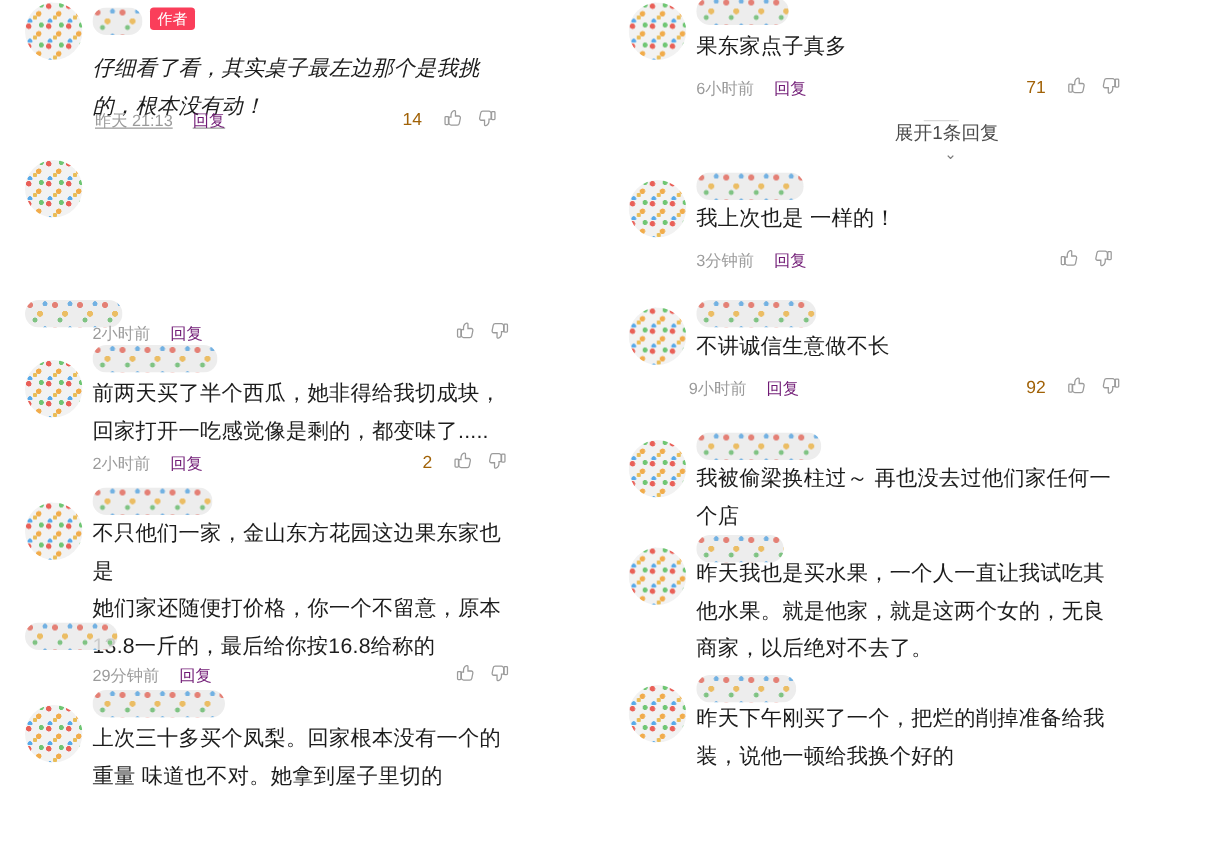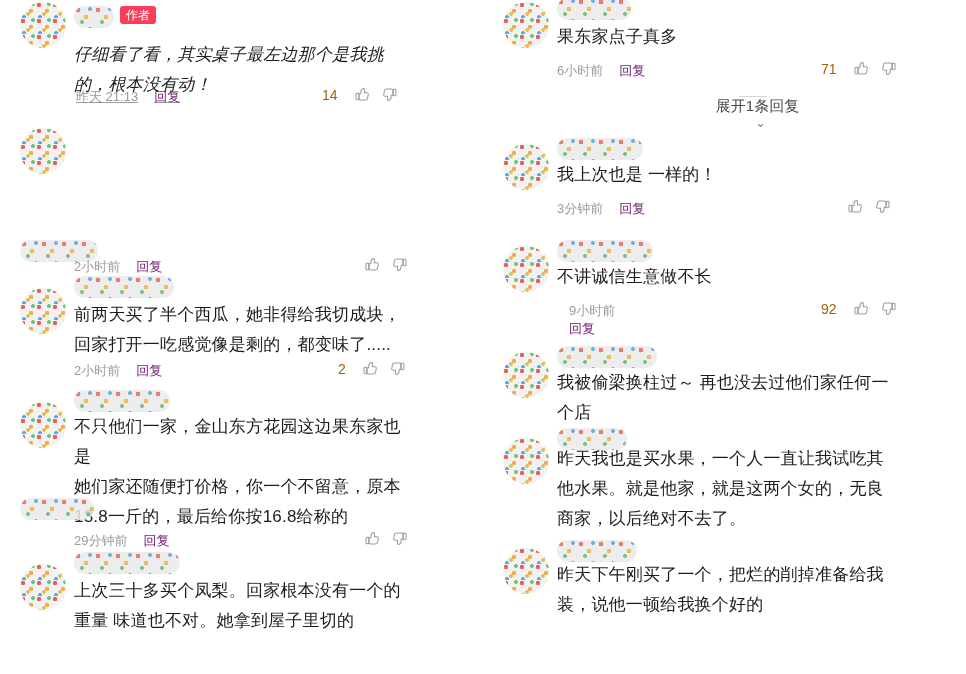--- a/index.html
+++ b/index.html
@@ -316,21 +316,21 @@
               </g>
             </svg>
         </span>
       </div>
     </div>
 
     <div class="comment" style="height:104px;">
       <div class="avatar" style="left:12px; top:12px;"></div>
       <div class="name-blur" style="left:66px; top:6px; width:96px;"></div>
       <div class="body-text" style="position:absolute; left:66px; top:28px; width:350px;">不讲诚信生意做不长</div>
-      <div class="meta" style="position:absolute; left:78px; top:68px;flex-direction:column;">
+      <div class="meta" style="position:absolute; left:60px; top:68px;">
         <span class="time">9小时前</span>
         <span class="reply">回复</span>
       </div>
       <div class="meta-right" style="left:330px; top:66px;">
         <span class="like-count">92</span>
         <span class="icon-thumb">
           <svg viewBox="0 0 20 20" width="17" height="17">
               <path d="M6 9h2V7.5c0-2 1.2-4 3-4.6.6-.2 1.2.2 1.2.9V8h3.1c1 0 1.7.9 1.5 1.9l-1 5c-.2.9-1 1.6-2 1.6H8c-1.1 0-2-.9-2-2V9z" fill="none" stroke="#9b9b9b" stroke-width="1.2"></path>
               <rect x="2.4" y="8.6" width="3.2" height="7.6" rx="0.8" fill="none" stroke="#9b9b9b" stroke-width="1.2"></rect>
             </svg>

